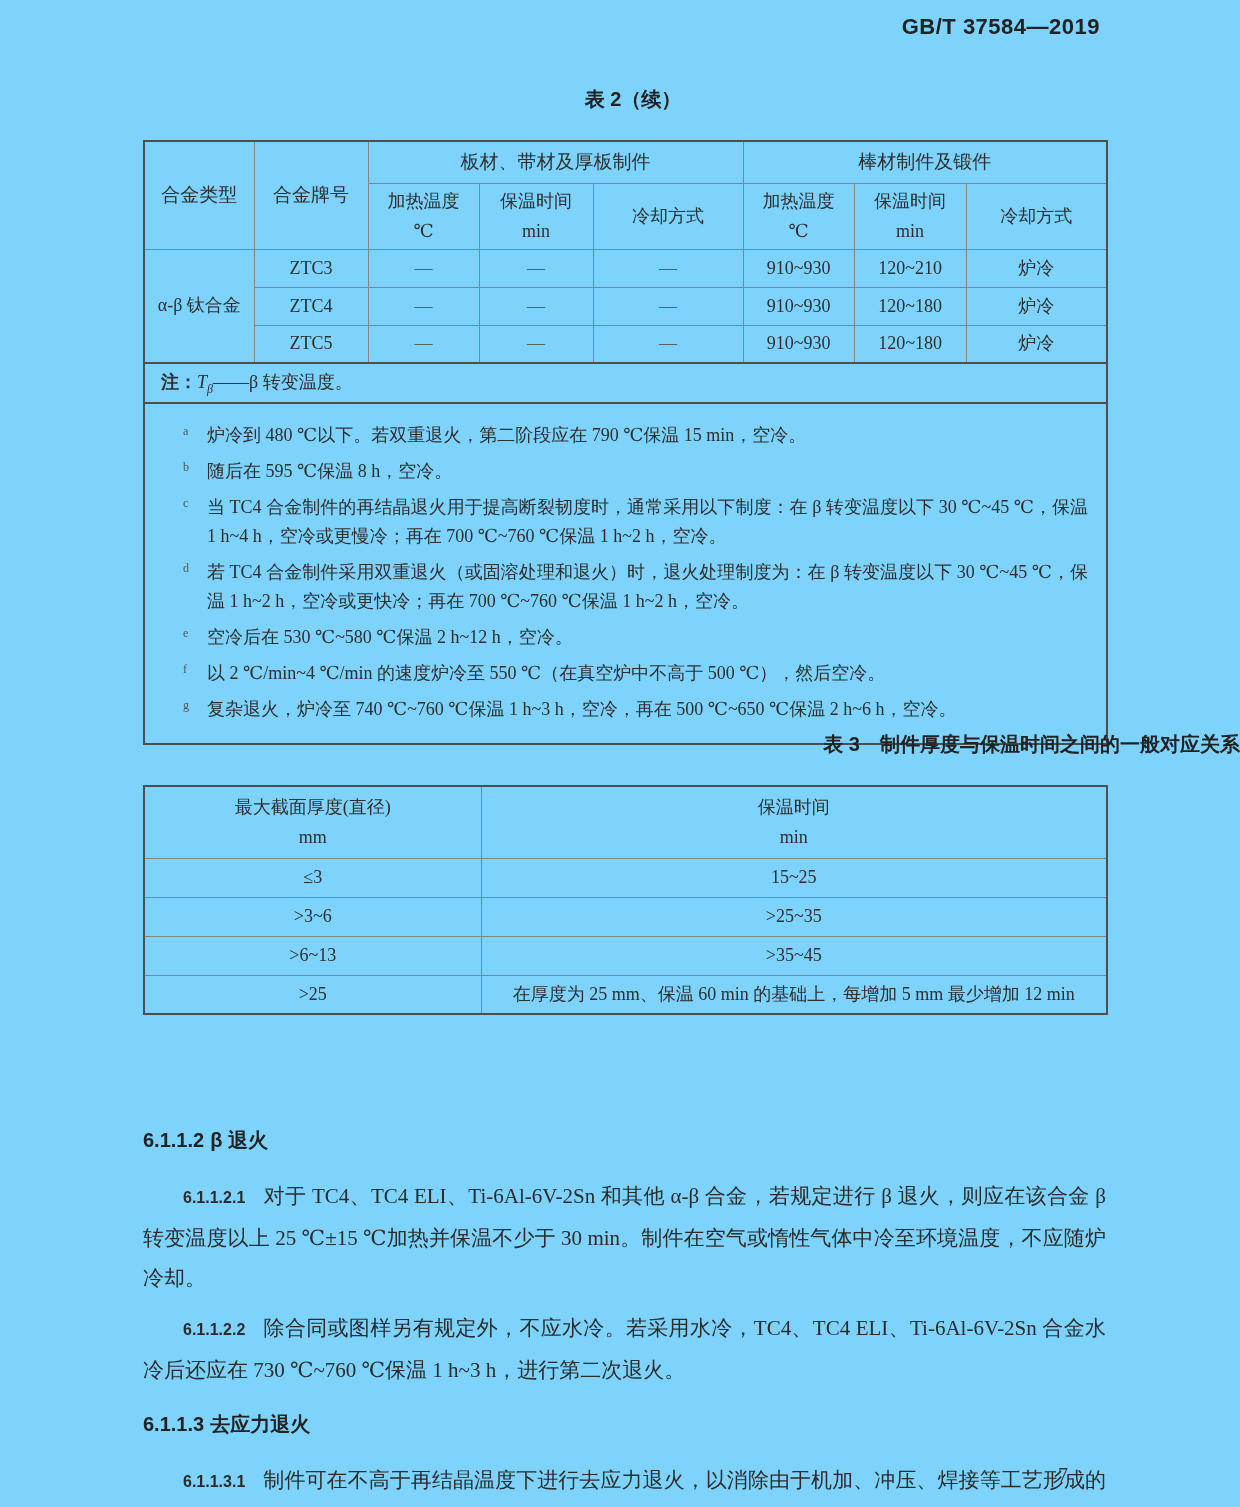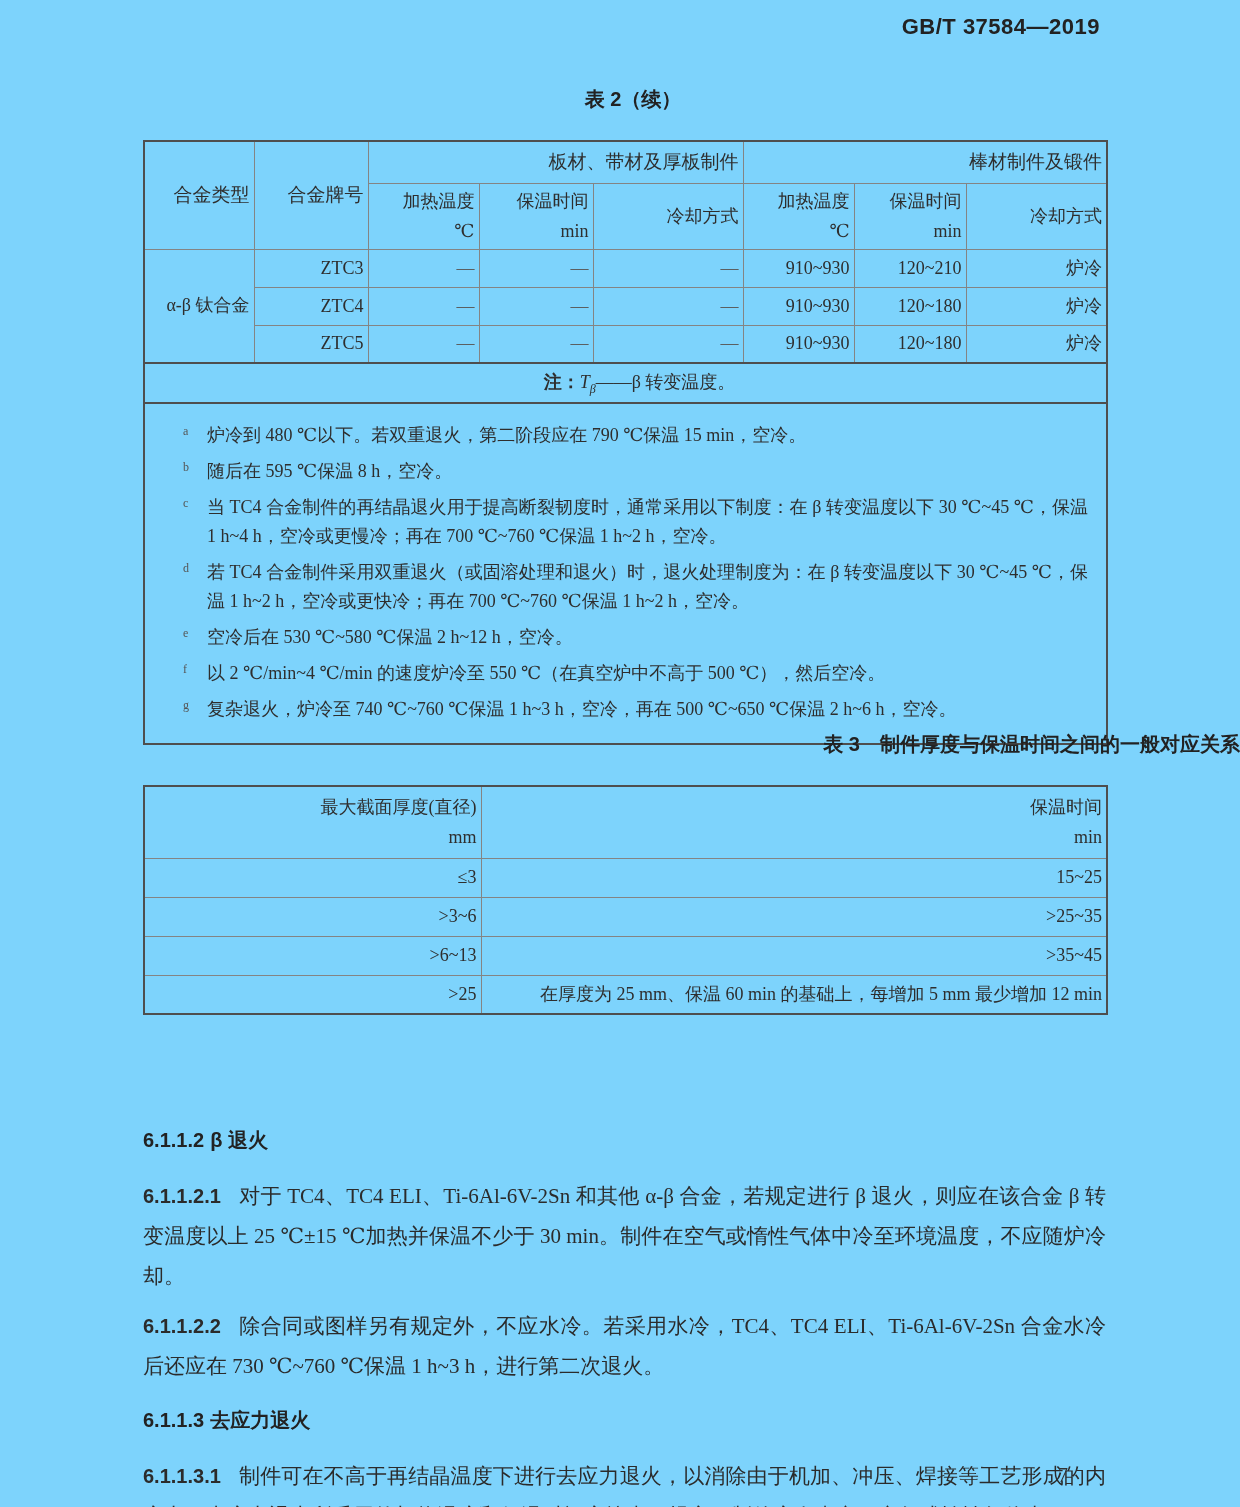--- a/index.html
+++ b/index.html
@@ -38,32 +38,32 @@
     table-layout: fixed;
     position: absolute;
     left: 143px; width: 963px;
     font-size: 18px;
     color: #2e2e2e;
   }
   .t2 { top: 140px; }
   .t3 { top: 785px; }
   td, th {
     border: 1px solid #848484;
-    text-align: right;
+    text-align: center;
     vertical-align: middle;
     padding: 2px 4px;
     font-weight: normal;
     line-height: 1.5;
   }
   table { border: 2px solid #4e4e4e; }
   .t2 .row-group th, .t2 .row-group td { height: 42px; font-size: 19px; }
   .t2 .row-sub td { height: 62px; }
   .t2 .row-data td { height: 38px; }
   .t2 .row-note td {
-    height: 40px; text-align: center; padding-left: 32px;
+    height: 40px; text-align: left; padding-left: 16px;
     border-top: 2px solid #4e4e4e; border-bottom: 2px solid #4e4e4e;
   }
   .note-var { font-style: italic; }
   .note-sub { font-style: italic; font-size: 12px; vertical-align: sub; }
   .t2 .row-fn td { text-align: left; vertical-align: top; padding: 10px 18px 12px 34px; }
 
   .fn { position: relative; padding-left: 28px; margin: 7px 0; line-height: 29px; font-size: 18px; text-align: justify; }
   .fn-label { position: absolute; left: 4px; top: -4px; font-size: 12px; color: #555; }
 
   .dash { color: #5a5a5a; }
@@ -78,21 +78,21 @@
   }
   .sec-heading {
     font-family: "Liberation Sans", "DejaVu Sans", sans-serif;
     font-weight: bold; font-size: 20px; line-height: 28px;
     margin: 20px 0 22px 0; color: #222;
   }
   .sec-heading .sec-num { margin-right: 6px; }
   .sec-para { text-align: justify; margin: 0 0 10px 0; }
   .sec-para .sec-num {
     font-family: "Liberation Sans", "DejaVu Sans", sans-serif;
-    font-weight: bold; margin-right: 18px; font-size: 20px;
+    font-weight: bold; margin-right: 18px; font-size: 16px; margin-left: 40px;
   }
   .page-number {
     position: absolute; top: 1464px; right: 172px;
     font-size: 20px; color: #333;
   }
 </style>
 </head>
 <body>
 
 <div class="page">

